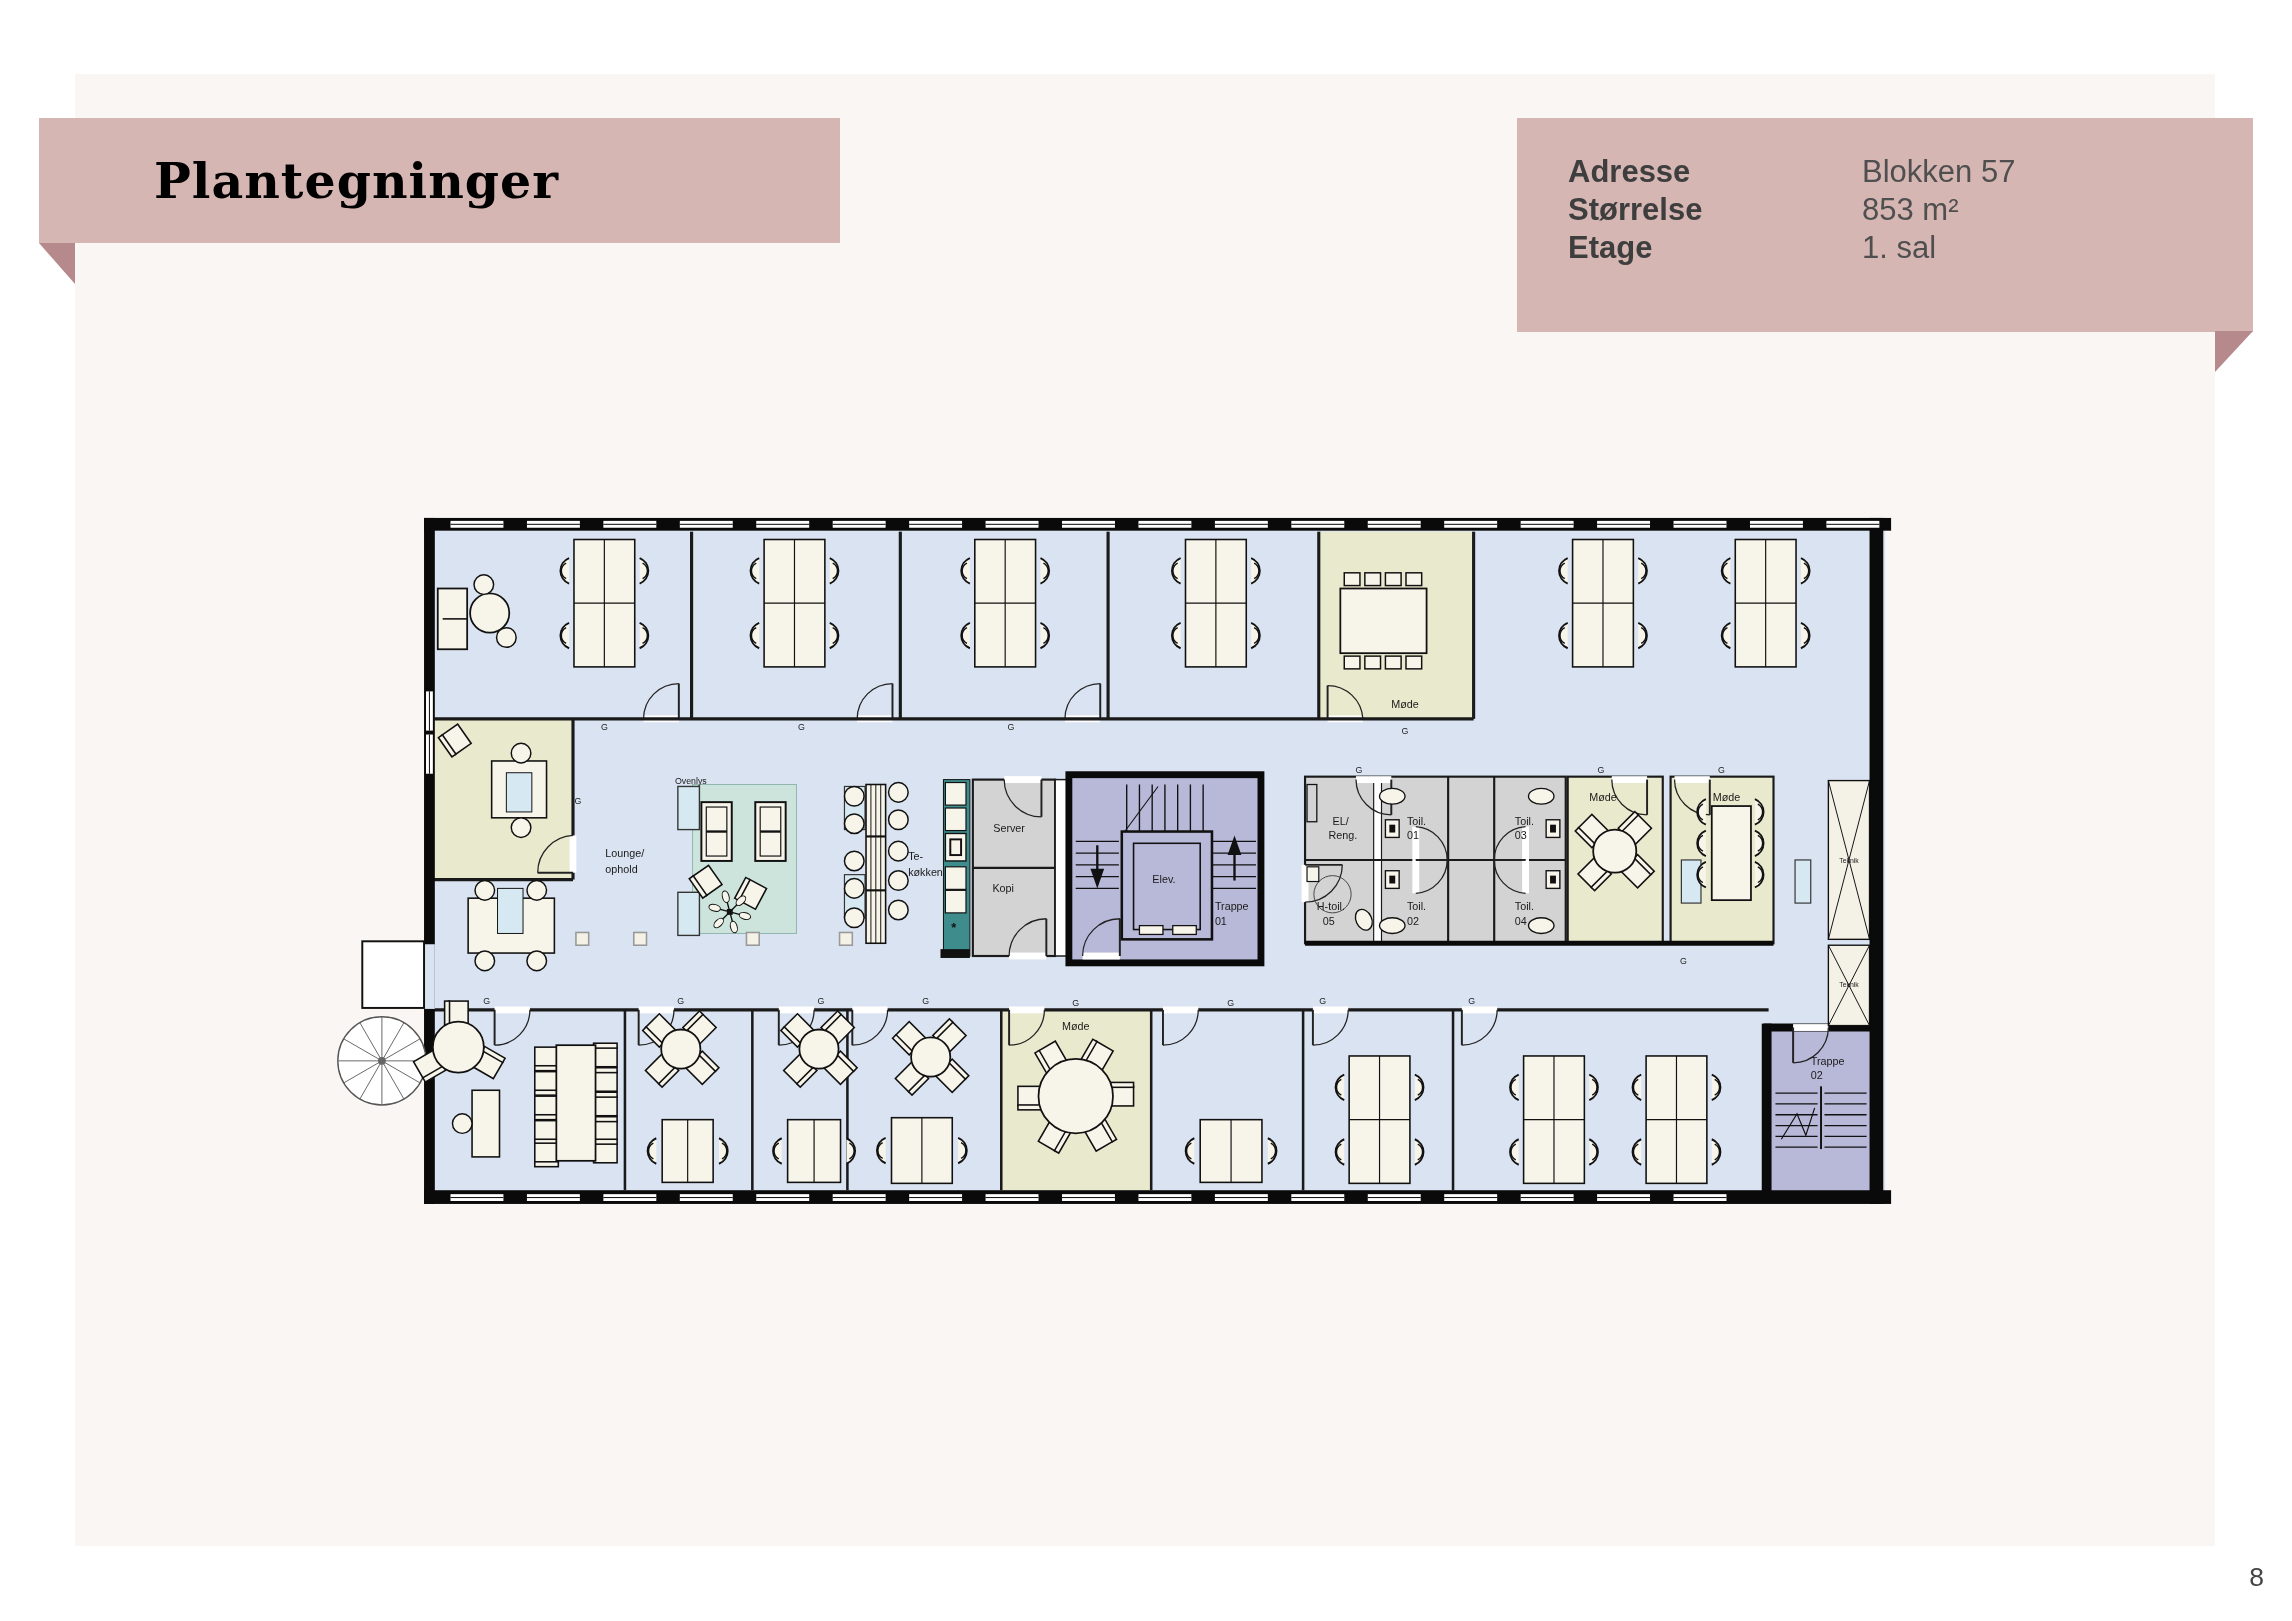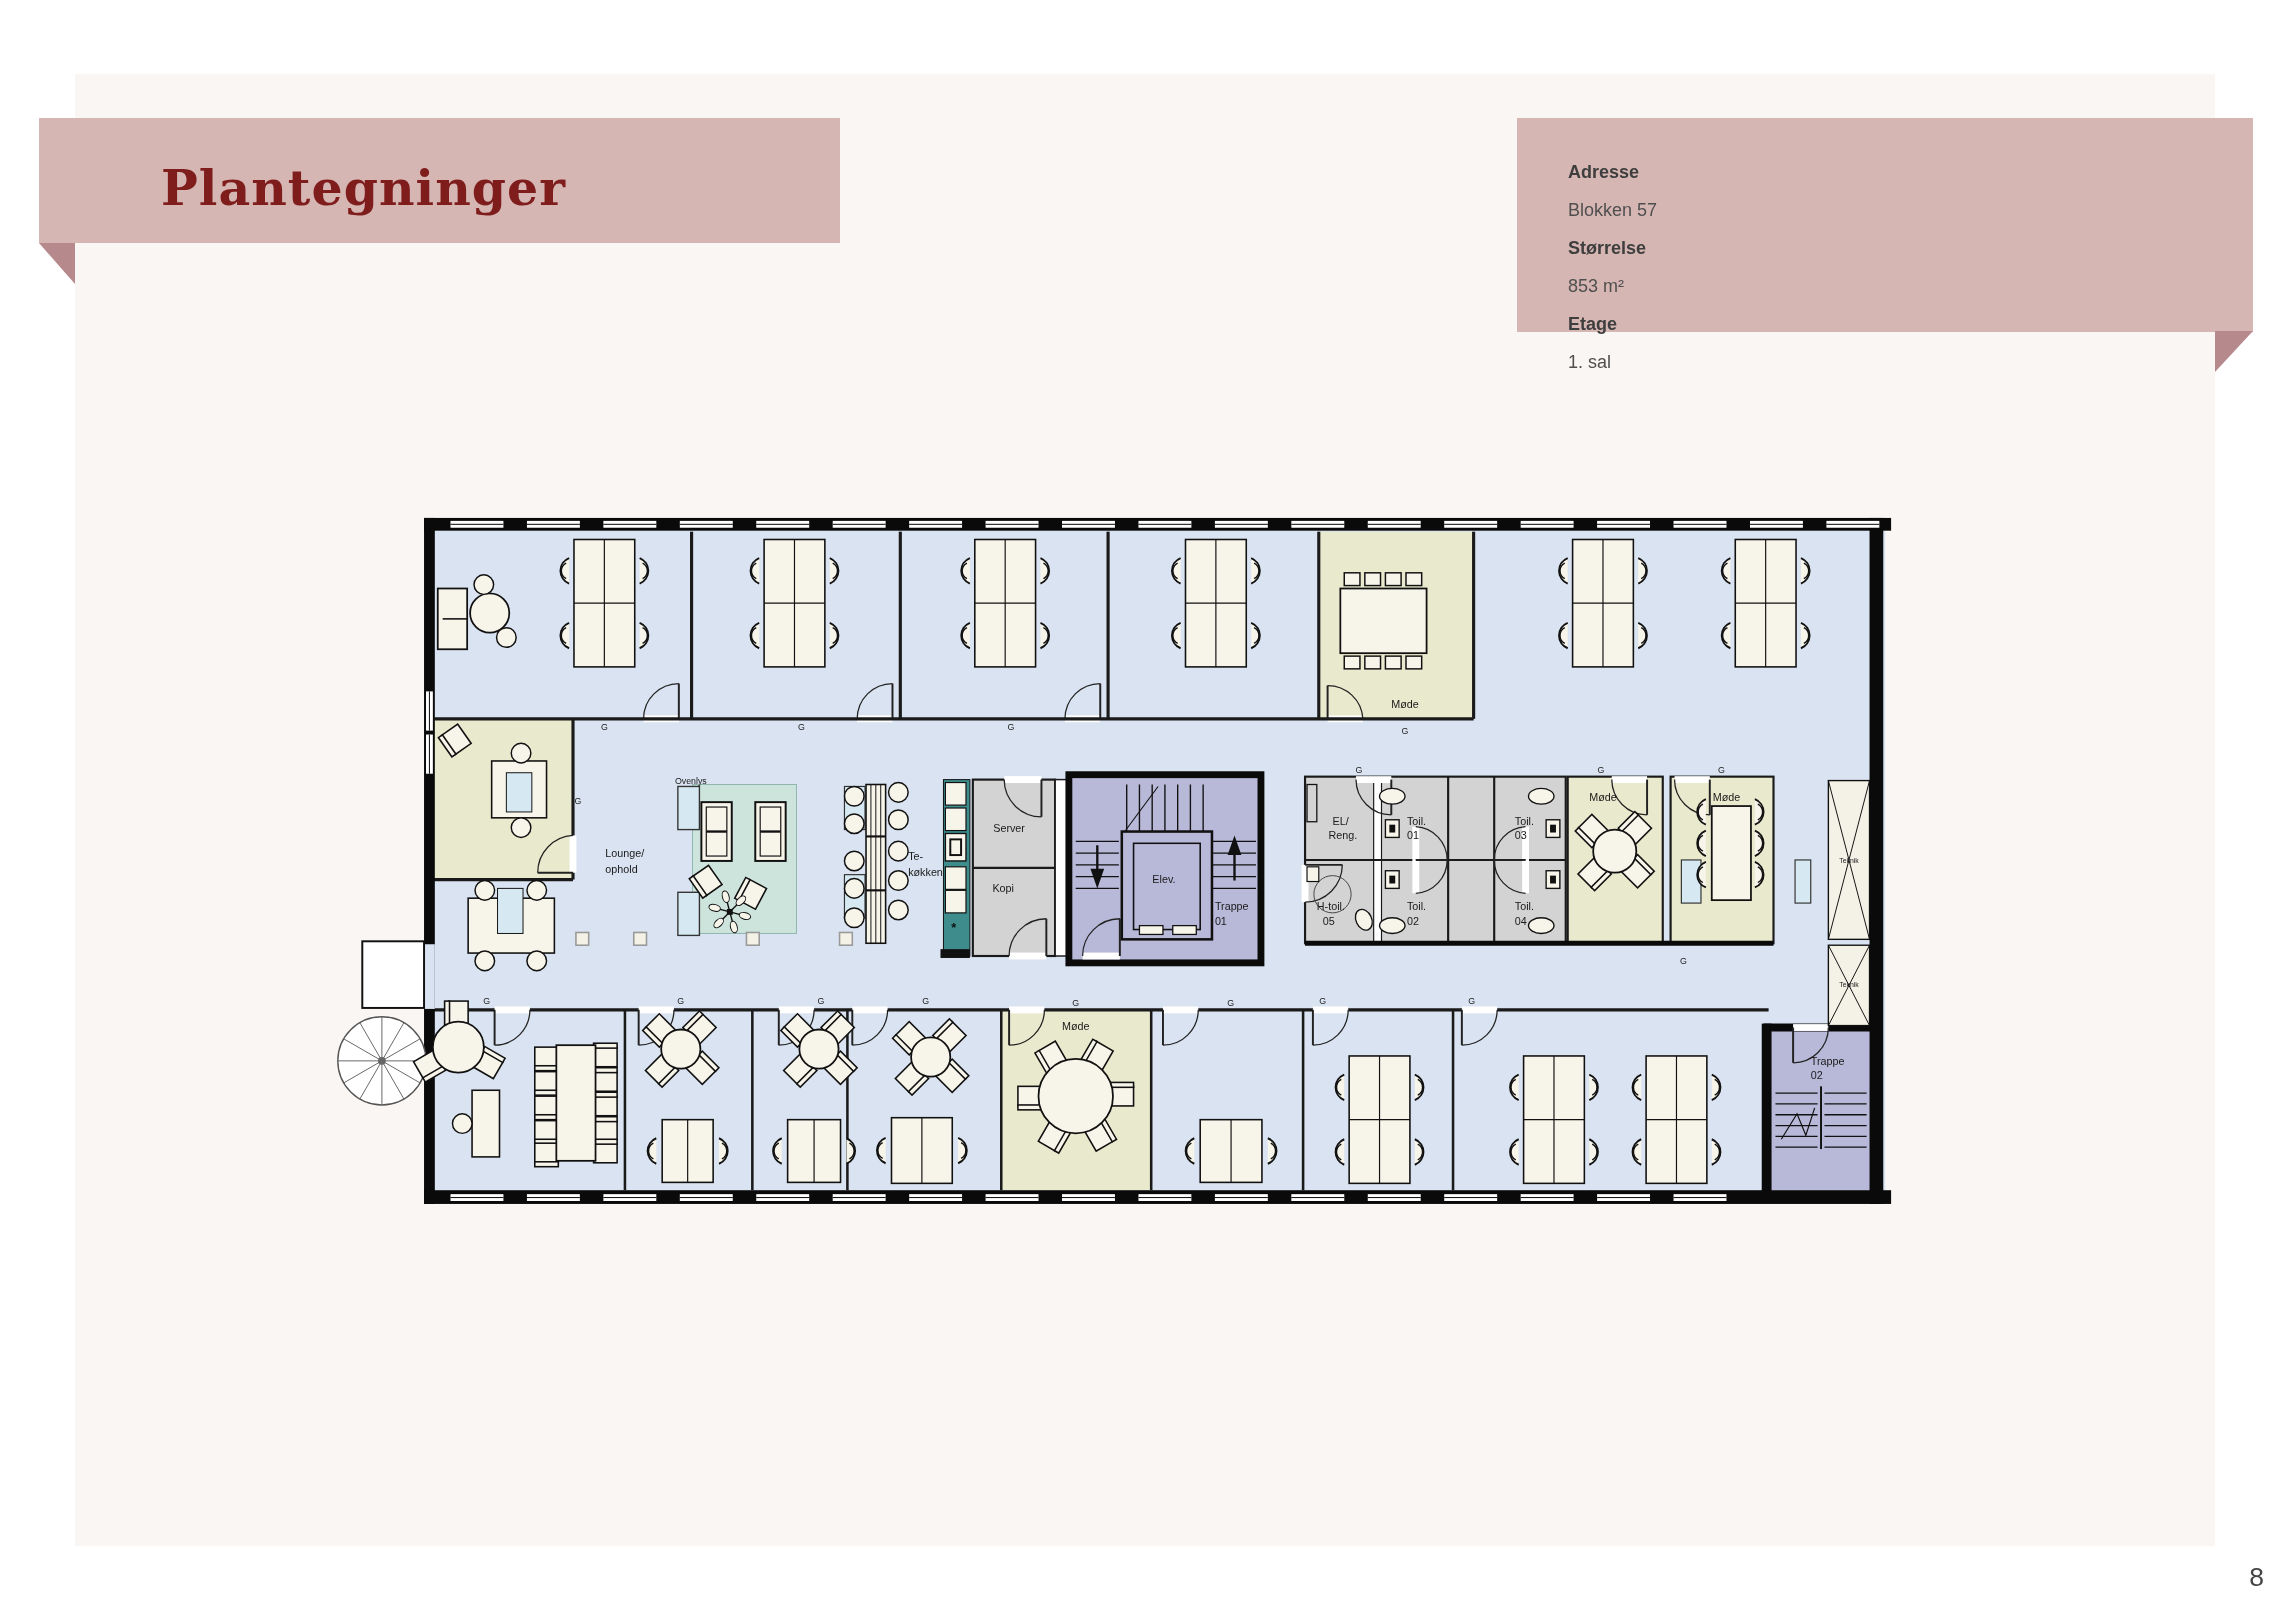--- a/index.html
+++ b/index.html
@@ -5,33 +5,33 @@
   html,body{margin:0;padding:0;}
   body{
     width:2293px;height:1621px;position:relative;background:#ffffff;
     font-family:"Liberation Sans", sans-serif;overflow:hidden;
   }
   .page-bg{position:absolute;left:75px;top:74px;width:2140px;height:1472px;background:#faf6f3;}
   .banner{
     position:absolute;left:39px;top:118px;width:801px;height:125px;background:#d6b6b3;
   }
   .banner h1{
-    margin:8px;padding:33px 0 0 114px;
-    font-family:"DejaVu Serif", serif;font-weight:bold;font-size:49px;color:#7f1d1d;letter-spacing:1px;
+    margin:1px;padding:33px 0 0 114px;
+    font-family:"DejaVu Serif", serif;font-weight:bold;font-size:49px;color:#000000;letter-spacing:1px;
   }
   .banner-fold{
     position:absolute;left:39px;top:243px;width:0;height:0;
     border-top:41px solid #b6898c;border-left:36px solid transparent;
   }
   .info-panel{
     position:absolute;left:1517px;top:118px;width:736px;height:214px;background:#d6b6b3;
     padding:0;box-sizing:border-box;
   }
   .info-rows{padding:35px 0 0 51px;}
-  .info-row{display:flex;line-height:38px;font-size:18px;flex-direction:column;}
+  .info-row{display:flex;line-height:38px;font-size:31px;}
   .info-label{width:294px;font-weight:bold;color:#3e3e3e;}
   .info-value{color:#4f4f4f;}
   .info-fold{
     position:absolute;left:2215px;top:331px;width:0;height:0;
     border-top:41px solid #b6898c;border-right:38px solid transparent;
   }
   #plan-svg{position:absolute;left:328px;top:505px;width:1568px;height:706px;}
   .page-number{position:absolute;left:2237px;top:1562px;width:39px;text-align:center;font-size:26.5px;color:#444444;}
 </style>
 </head>

